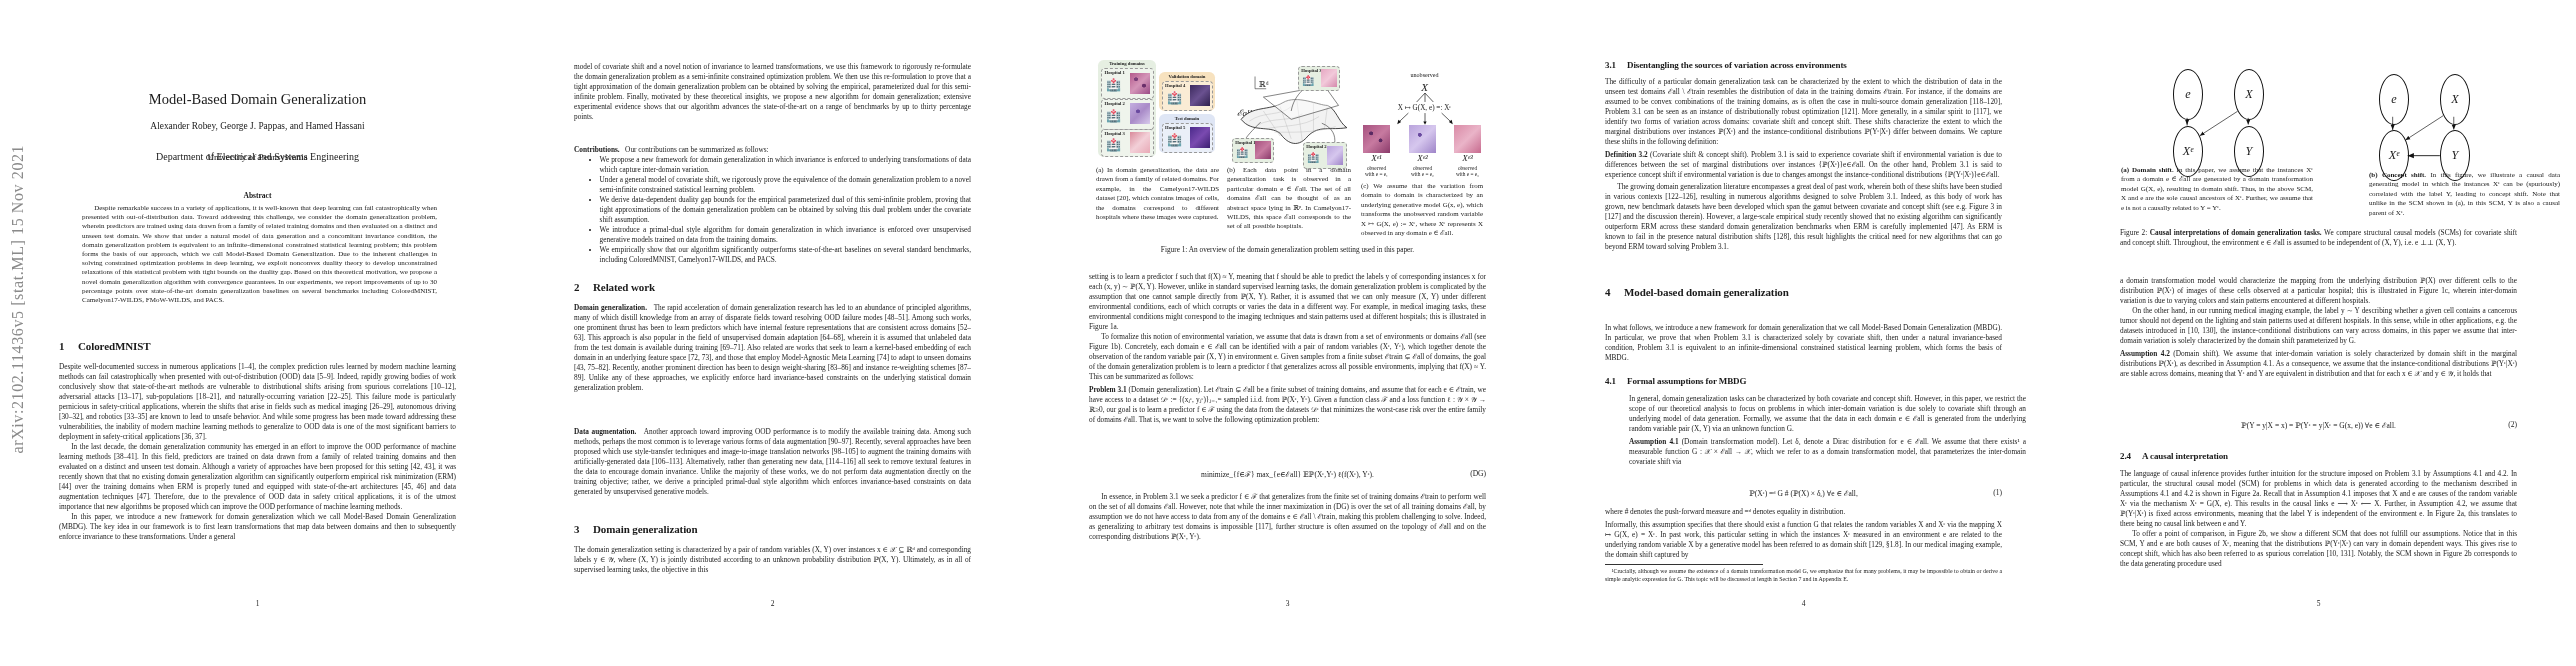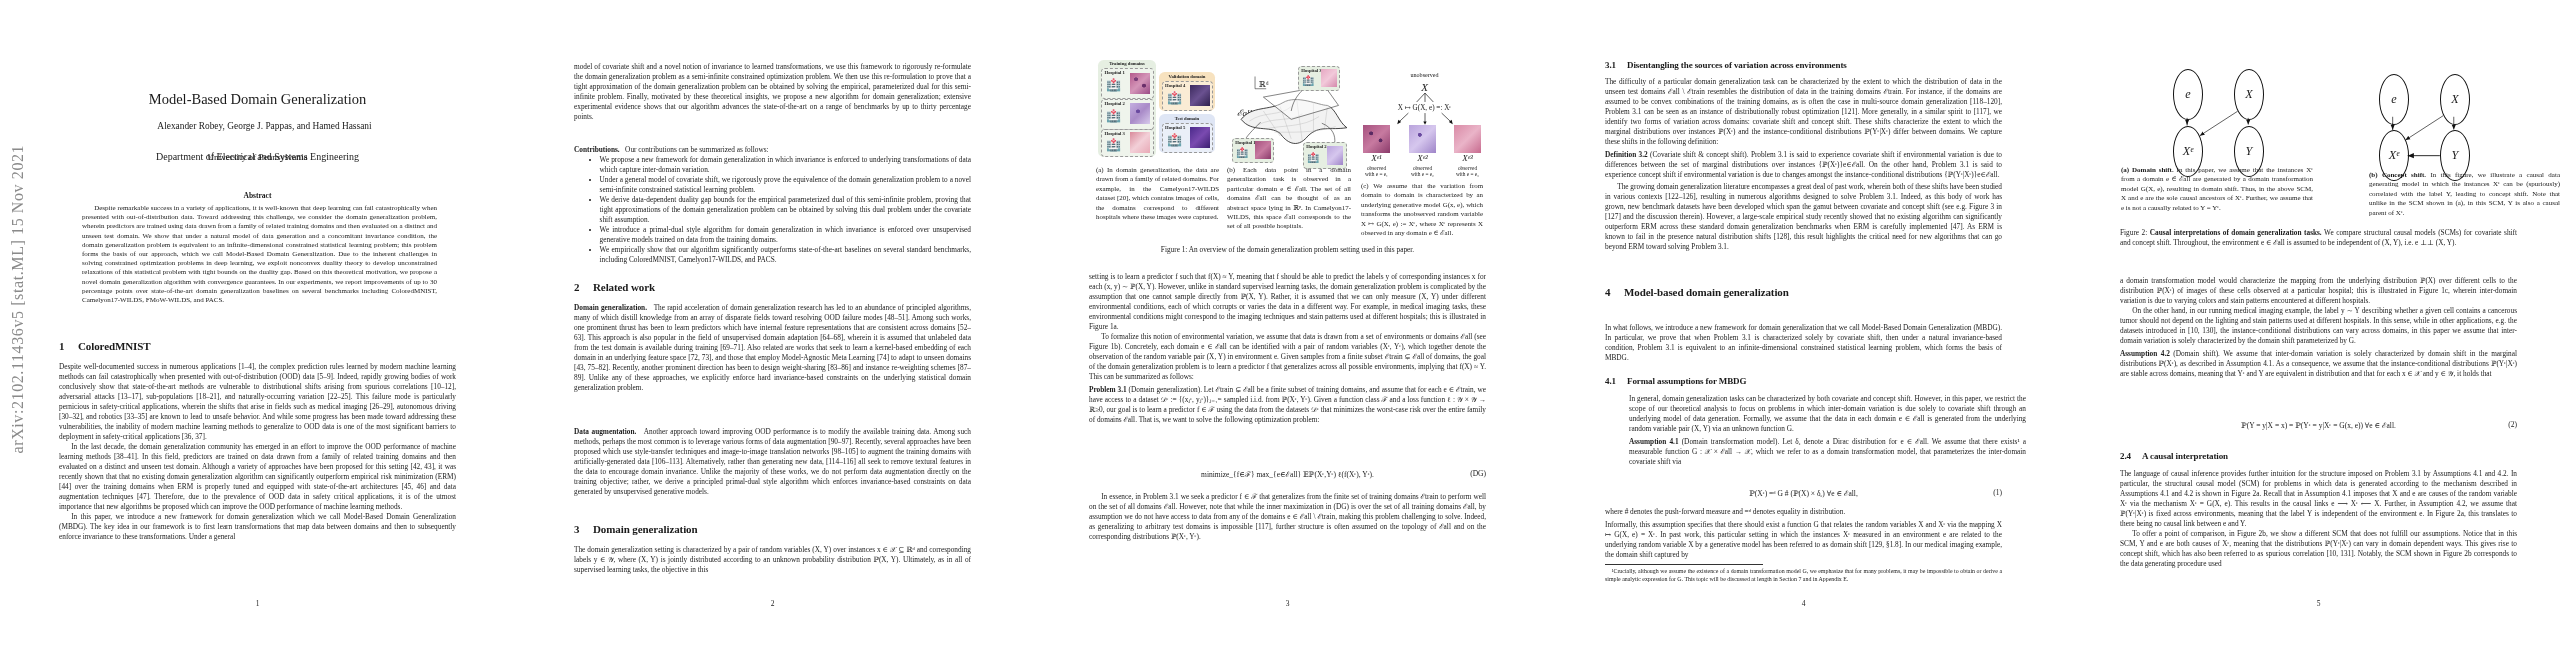--- a/index.html
+++ b/index.html
@@ -37,21 +37,21 @@
   .footrule { position:absolute; left:59px; width:158px; border-top:0.6px solid #333; }
   .fn { position:absolute; left:59px; width:397px; font-size:5.9px; line-height:7.8px; text-align:justify; }
 </style>
 </head>
 <body>
 
 <div class="page" style="left:0px;">
   <div class="arxiv">arXiv:2102.11436v5  [stat.ML]  15 Nov 2021</div>
 
   <div class="abs center" style="left:0;width:515px;top:91px;font-size:14.5px;">Model-Based Domain Generalization</div>
-  <div class="abs center" style="left:0;width:515px;top:121px;font-size:9.4px;padding-left:7px;">Alexander Robey, George J. Pappas, and Hamed Hassani</div>
+  <div class="abs center" style="left:0;width:515px;top:121px;font-size:9.4px;">Alexander Robey, George J. Pappas, and Hamed Hassani</div>
   <div class="abs center" style="left:0;width:515px;top:151px;font-size:10px;">Department of Electrical and Systems Engineering</div>
   <div class="abs center" style="left:0;width:515px;top:152px;font-size:9.2px;">University of Pennsylvania</div>
 
   <div class="abs center" style="left:0;width:515px;top:191px;font-size:7.5px;font-weight:bold;">Abstract</div>
   <div class="abs" style="left:82px;width:355px;top:204px;font-size:7px;line-height:9.2px;text-align:justify;text-indent:12.2px;">Despite remarkable success in a variety of applications, it is well-known that deep learning can fail catastrophically when presented with out-of-distribution data. Toward addressing this challenge, we consider the domain generalization problem, wherein predictors are trained using data drawn from a family of related training domains and then evaluated on a distinct and unseen test domain. We show that under a natural model of data generation and a concomitant invariance condition, the domain generalization problem is equivalent to an infinite-dimensional constrained statistical learning problem; this problem forms the basis of our approach, which we call Model-Based Domain Generalization. Due to the inherent challenges in solving constrained optimization problems in deep learning, we exploit nonconvex duality theory to develop unconstrained relaxations of this statistical problem with tight bounds on the duality gap. Based on this theoretical motivation, we propose a novel domain generalization algorithm with convergence guarantees. In our experiments, we report improvements of up to 30 percentage points over state-of-the-art domain generalization baselines on several benchmarks including ColoredMNIST, Camelyon17-WILDS, FMoW-WILDS, and PACS.</div>
 
   <div class="h1" style="top:340px;">
     <span class="num">1</span><span>ColoredMNIST</span>
   </div>
   <div class="txt" style="top:362px;">

